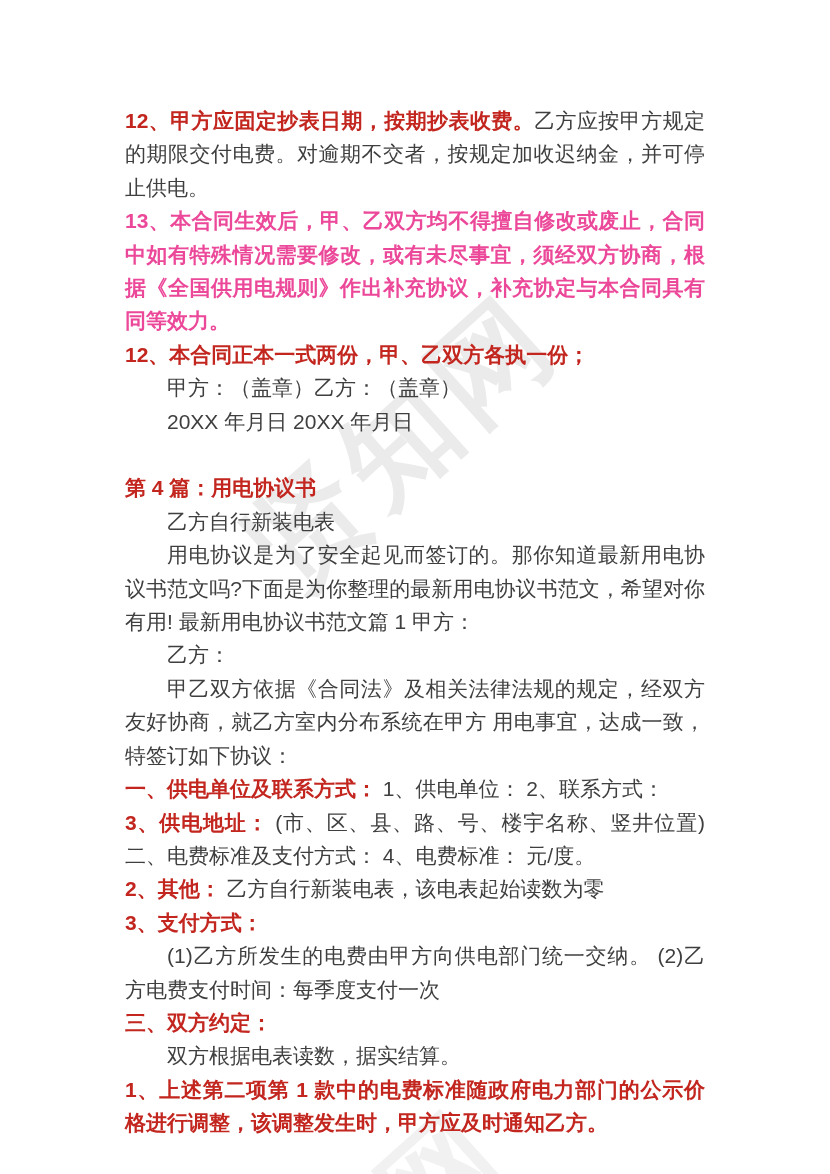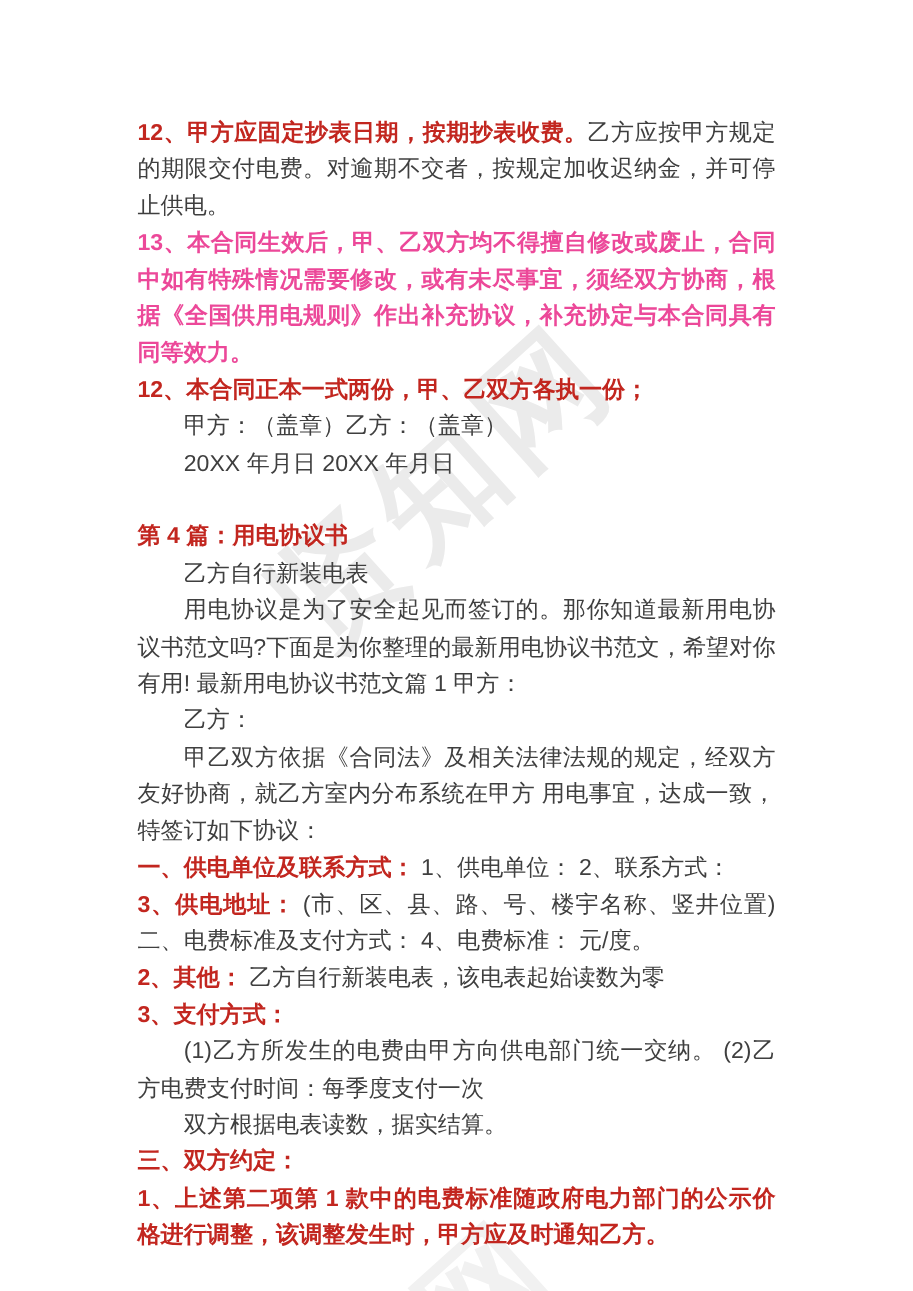--- a/index.html
+++ b/index.html
@@ -64,16 +64,16 @@
     <p class="para"><span class="run-red" style="color: rgb(194, 38, 31);">第 4 篇：用电协议书</span></p>
     <p class="para indent"><span>乙方自行新装电表</span></p>
     <p class="para indent"><span>用电协议是为了安全起见而签订的。那你知道最新用电协议书范文吗?下面是为你整理的最新用电协议书范文，希望对你有用! 最新用电协议书范文篇 1 甲方：</span></p>
     <p class="para indent"><span>乙方：</span></p>
     <p class="para indent"><span>甲乙双方依据《合同法》及相关法律法规的规定，经双方友好协商，就乙方室内分布系统在甲方 用电事宜，达成一致，特签订如下协议：</span></p>
     <p class="para"><span class="run-red" style="color: rgb(194, 38, 31); margin-top: 12px;">一、供电单位及联系方式：</span><span> 1、供电单位： 2、联系方式：</span></p>
     <p class="para"><span class="run-red" style="color: rgb(194, 38, 31);">3、供电地址：</span><span> (市、区、县、路、号、楼宇名称、竖井位置) 二、电费标准及支付方式： 4、电费标准： 元/度。</span></p>
     <p class="para"><span class="run-red" style="color: rgb(194, 38, 31);">2、其他：</span><span> 乙方自行新装电表，该电表起始读数为零</span></p>
     <p class="para"><span class="run-red" style="color: rgb(194, 38, 31);">3、支付方式：</span></p>
     <p class="para indent"><span>(1)乙方所发生的电费由甲方向供电部门统一交纳。 (2)乙方电费支付时间：每季度支付一次</span></p>
+    <p class="para"><span class="run-red" style="color: rgb(194, 38, 31);">三、双方约定：</span></p>
     <p class="para indent"><span>双方根据电表读数，据实结算。</span></p>
-    <p class="para"><span class="run-red" style="color: rgb(194, 38, 31);">三、双方约定：</span></p>
     <p class="para"><span class="run-red" style="color: rgb(194, 38, 31); margin-top: 40px;">1、上述第二项第 1 款中的电费标准随政府电力部门的公示价格进行调整，该调整发生时，甲方应及时通知乙方。</span></p>
   </div>
 
 </body></html>

